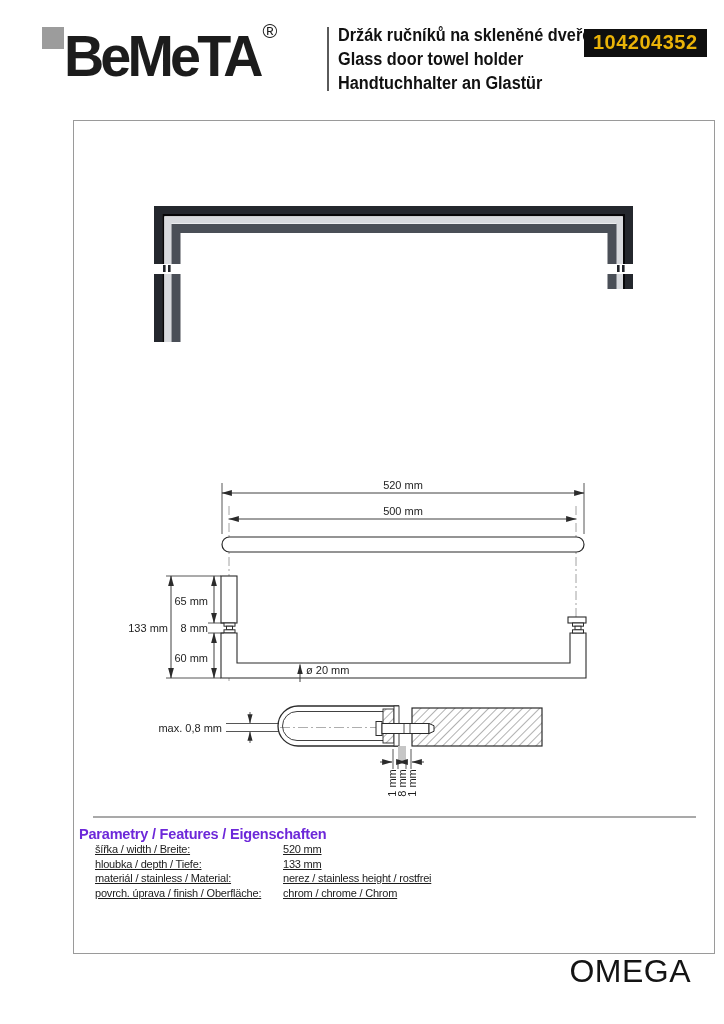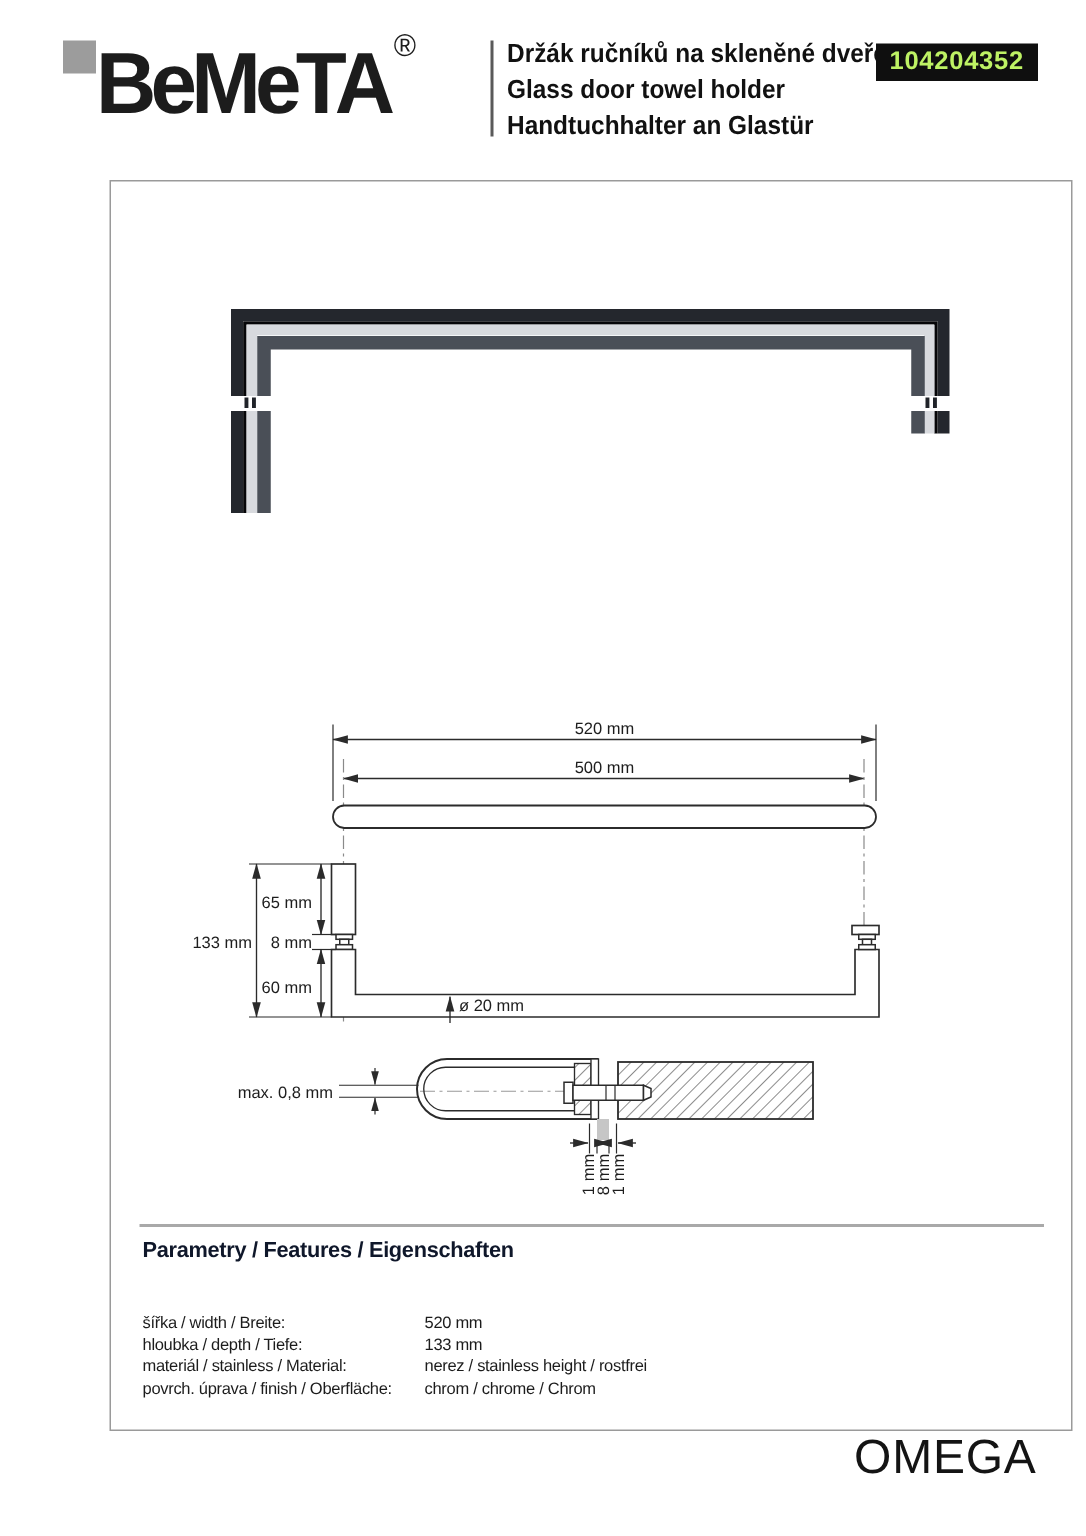--- a/index.html
+++ b/index.html
@@ -6,31 +6,31 @@
   body{width:724px;height:1024px;position:relative;font-family:"Liberation Sans",sans-serif;color:#1a1a1a;overflow:hidden;}
 
   
   .hdr{position:absolute;left:0;top:0;width:644px;height:112px;}
   .logo-square{position:absolute;left:42px;top:27px;width:22px;height:22px;background:#9c9c9c;}
   .brand{position:absolute;left:64px;top:20px;font-size:58px;font-weight:bold;letter-spacing:-4px;line-height:1;color:#1c1c1c;transform:scaleX(.96);transform-origin:left top;white-space:nowrap;}
   .brand .reg{font-size:21px;font-weight:normal;letter-spacing:0;vertical-align:38px;margin-left:3px;}
   .hdr-divider{position:absolute;left:327px;top:27px;width:2px;height:64px;background:#5a5a5a;}
   .titles{position:absolute;left:338px;top:23px;width:250px;transform:scaleX(.93);transform-origin:left top;}
   .titles div{font-size:17.5px;font-weight:bold;line-height:24px;white-space:nowrap;color:#111;}
-  .code-badge{position:absolute;left:584px;top:29px;background:#0f0f0f;color:#bef264;font-size:17px;font-weight:bold;padding:2px 9px 3px 9px;letter-spacing:.5px;white-space:nowrap;}
+  .code-badge{position:absolute;left:584px;top:29px;background:#0f0f0f;color:#eab308;font-size:20px;font-weight:bold;padding:2px 9px 3px 9px;letter-spacing:.5px;white-space:nowrap;}
 
   
   .sheet{position:absolute;left:41px;top:120px;width:640px;height:832px;border:1px solid #9a9a9a;background:#fff;margin-left:32px;}
   .sheet svg{position:absolute;left:0;top:0;}
   svg text{font-family:"Liberation Sans",sans-serif;fill:#1d1d1d;font-size:11px;}
 
   
   .param-divider{position:absolute;left:19px;top:695px;width:603px;height:2px;background:#a9a9a9;}
-  .param-heading{position:absolute;left:21px;top:705px;font-size:14.5px;font-weight:bold;letter-spacing:-.2px;color:#0f172a;}
-  .param-rows{position:absolute;left:21px;top:754px;width:600px;font-size:11px;letter-spacing:-.2px;color:#1c1c1c;}
+  .param-heading{position:absolute;left:5px;top:705px;font-size:14.5px;font-weight:bold;letter-spacing:-.2px;color:#6d28d9;}
+  .param-rows{position:absolute;left:21px;top:721px;width:600px;font-size:11px;letter-spacing:-.2px;color:#1c1c1c;text-decoration:underline;}
   .param-row{display:flex;line-height:14.5px;}
   .param-row .lbl{width:188px;flex:none;white-space:nowrap;}
   .param-row .val{white-space:nowrap;}
 
   
   .series{position:absolute;right:33px;top:953px;font-size:32px;font-weight:normal;letter-spacing:.5px;color:#141414;}
 </style>
 </head>
 <body>
 

